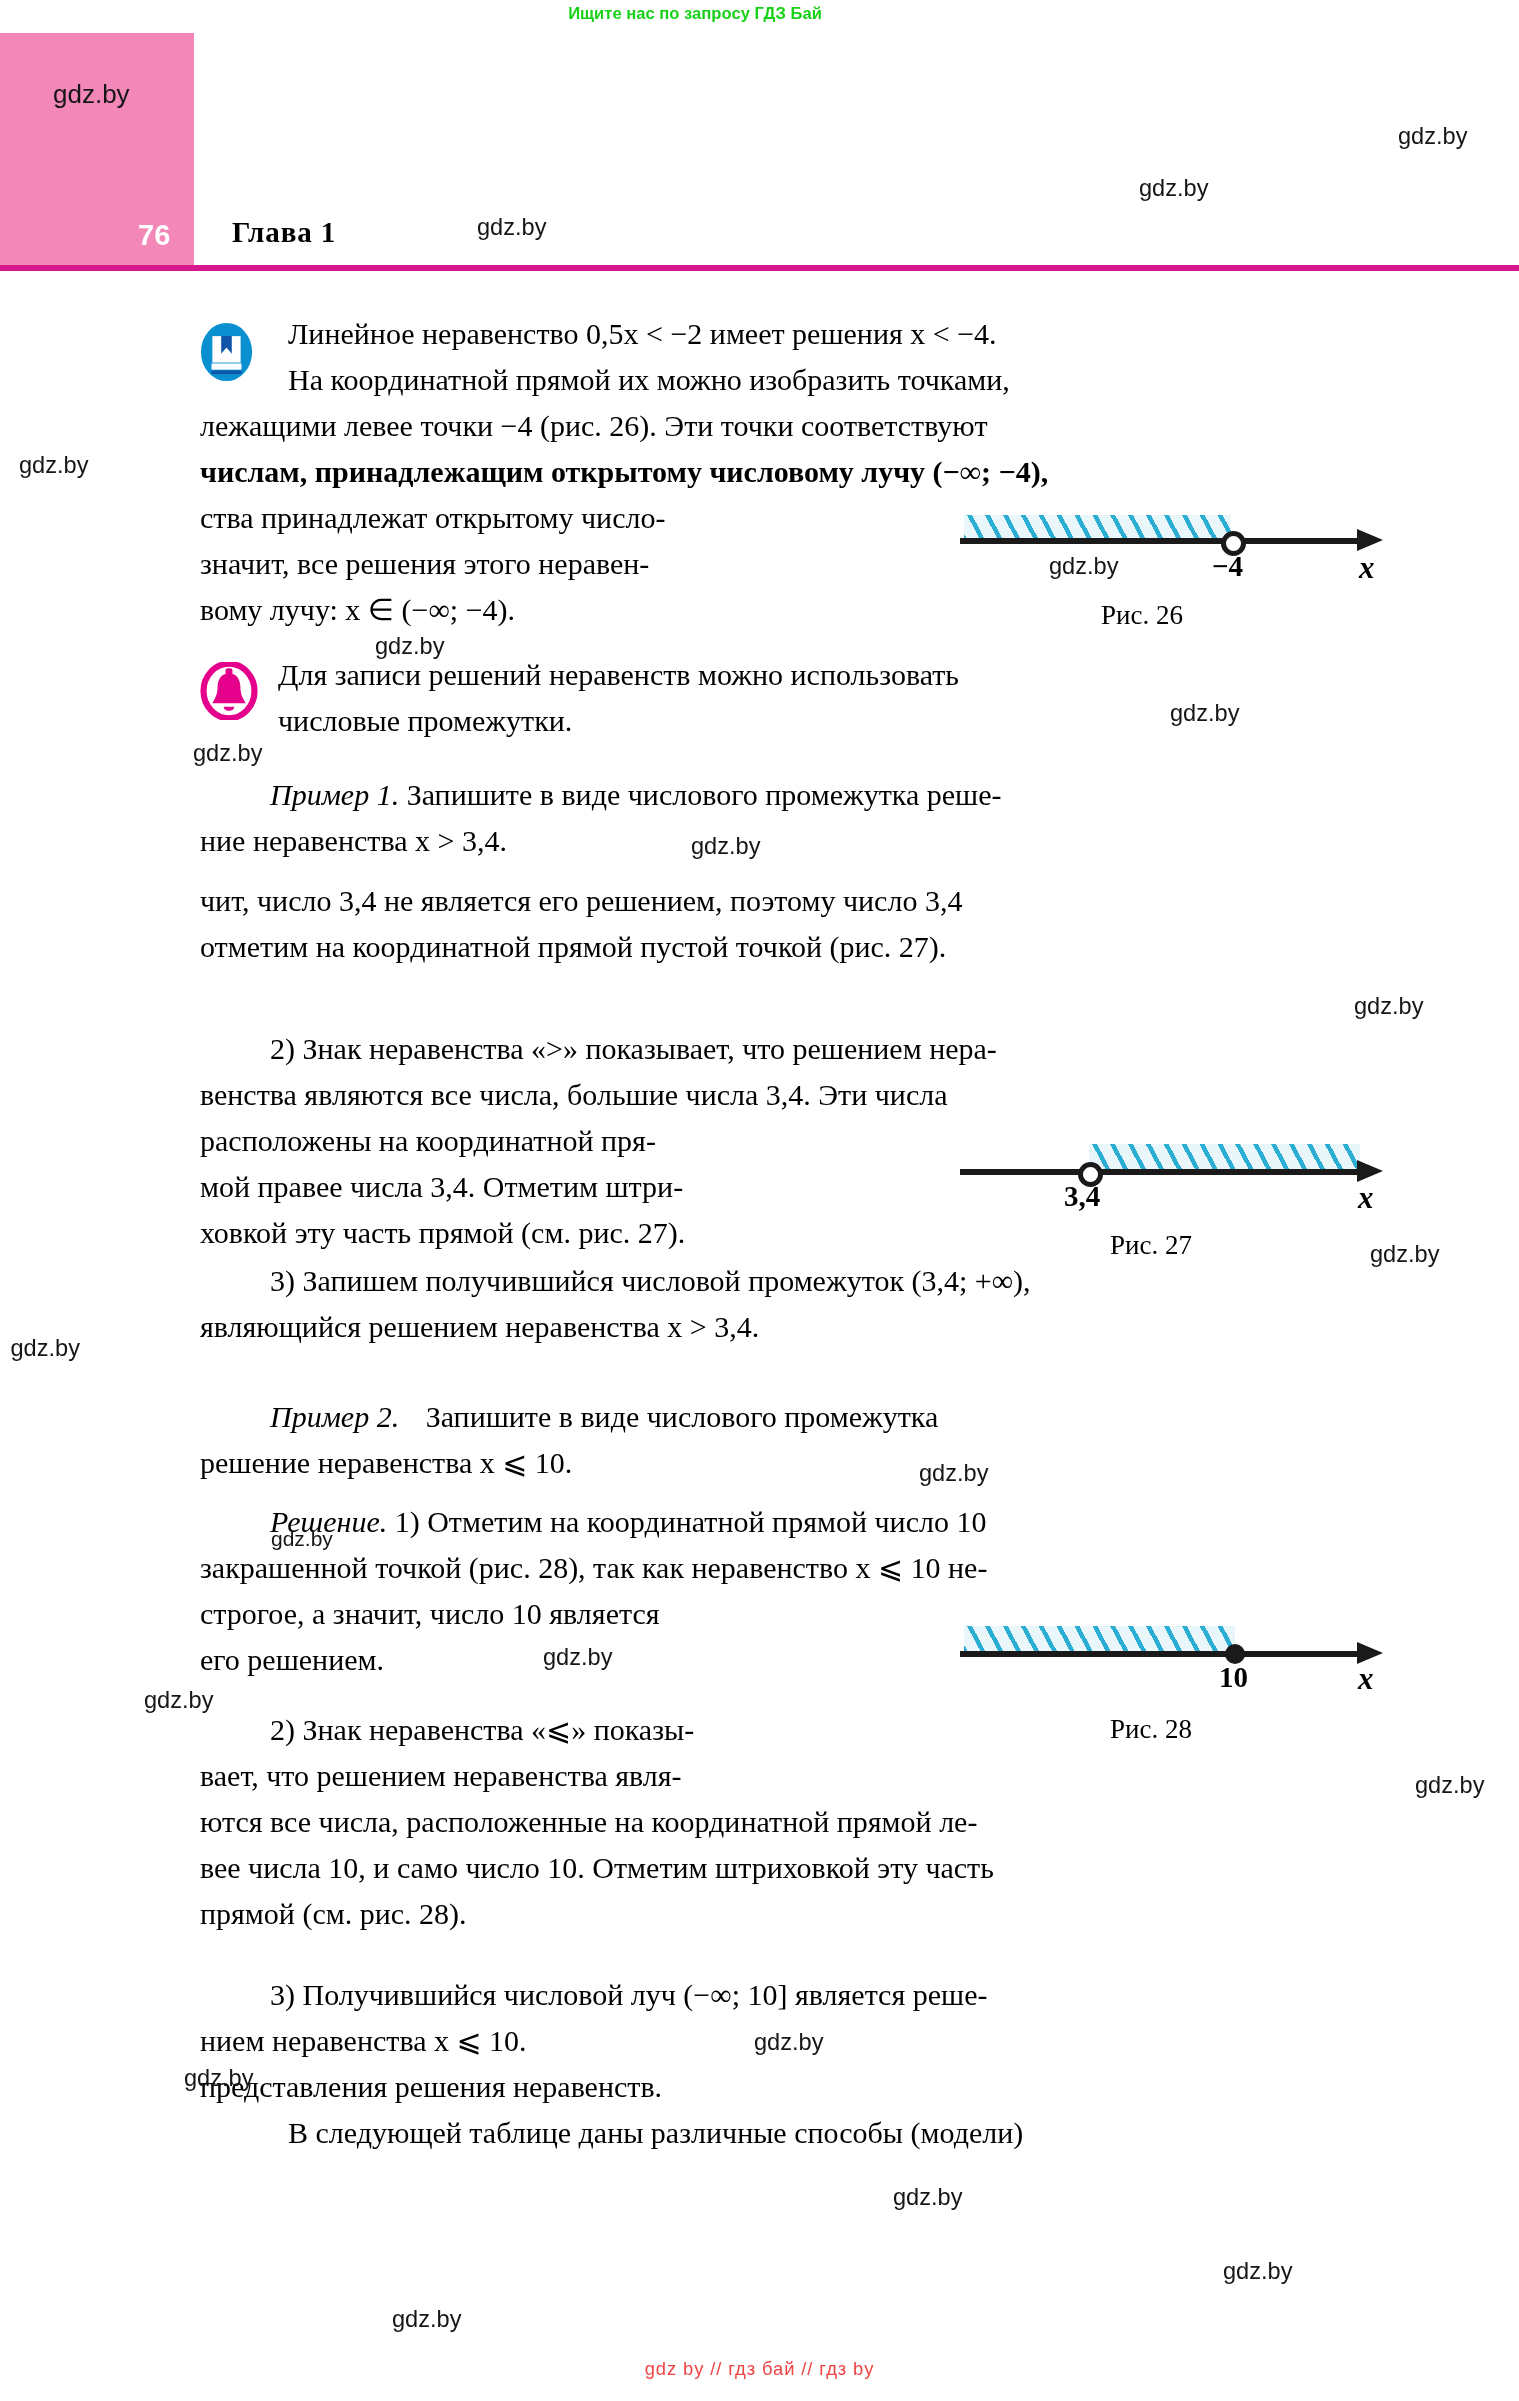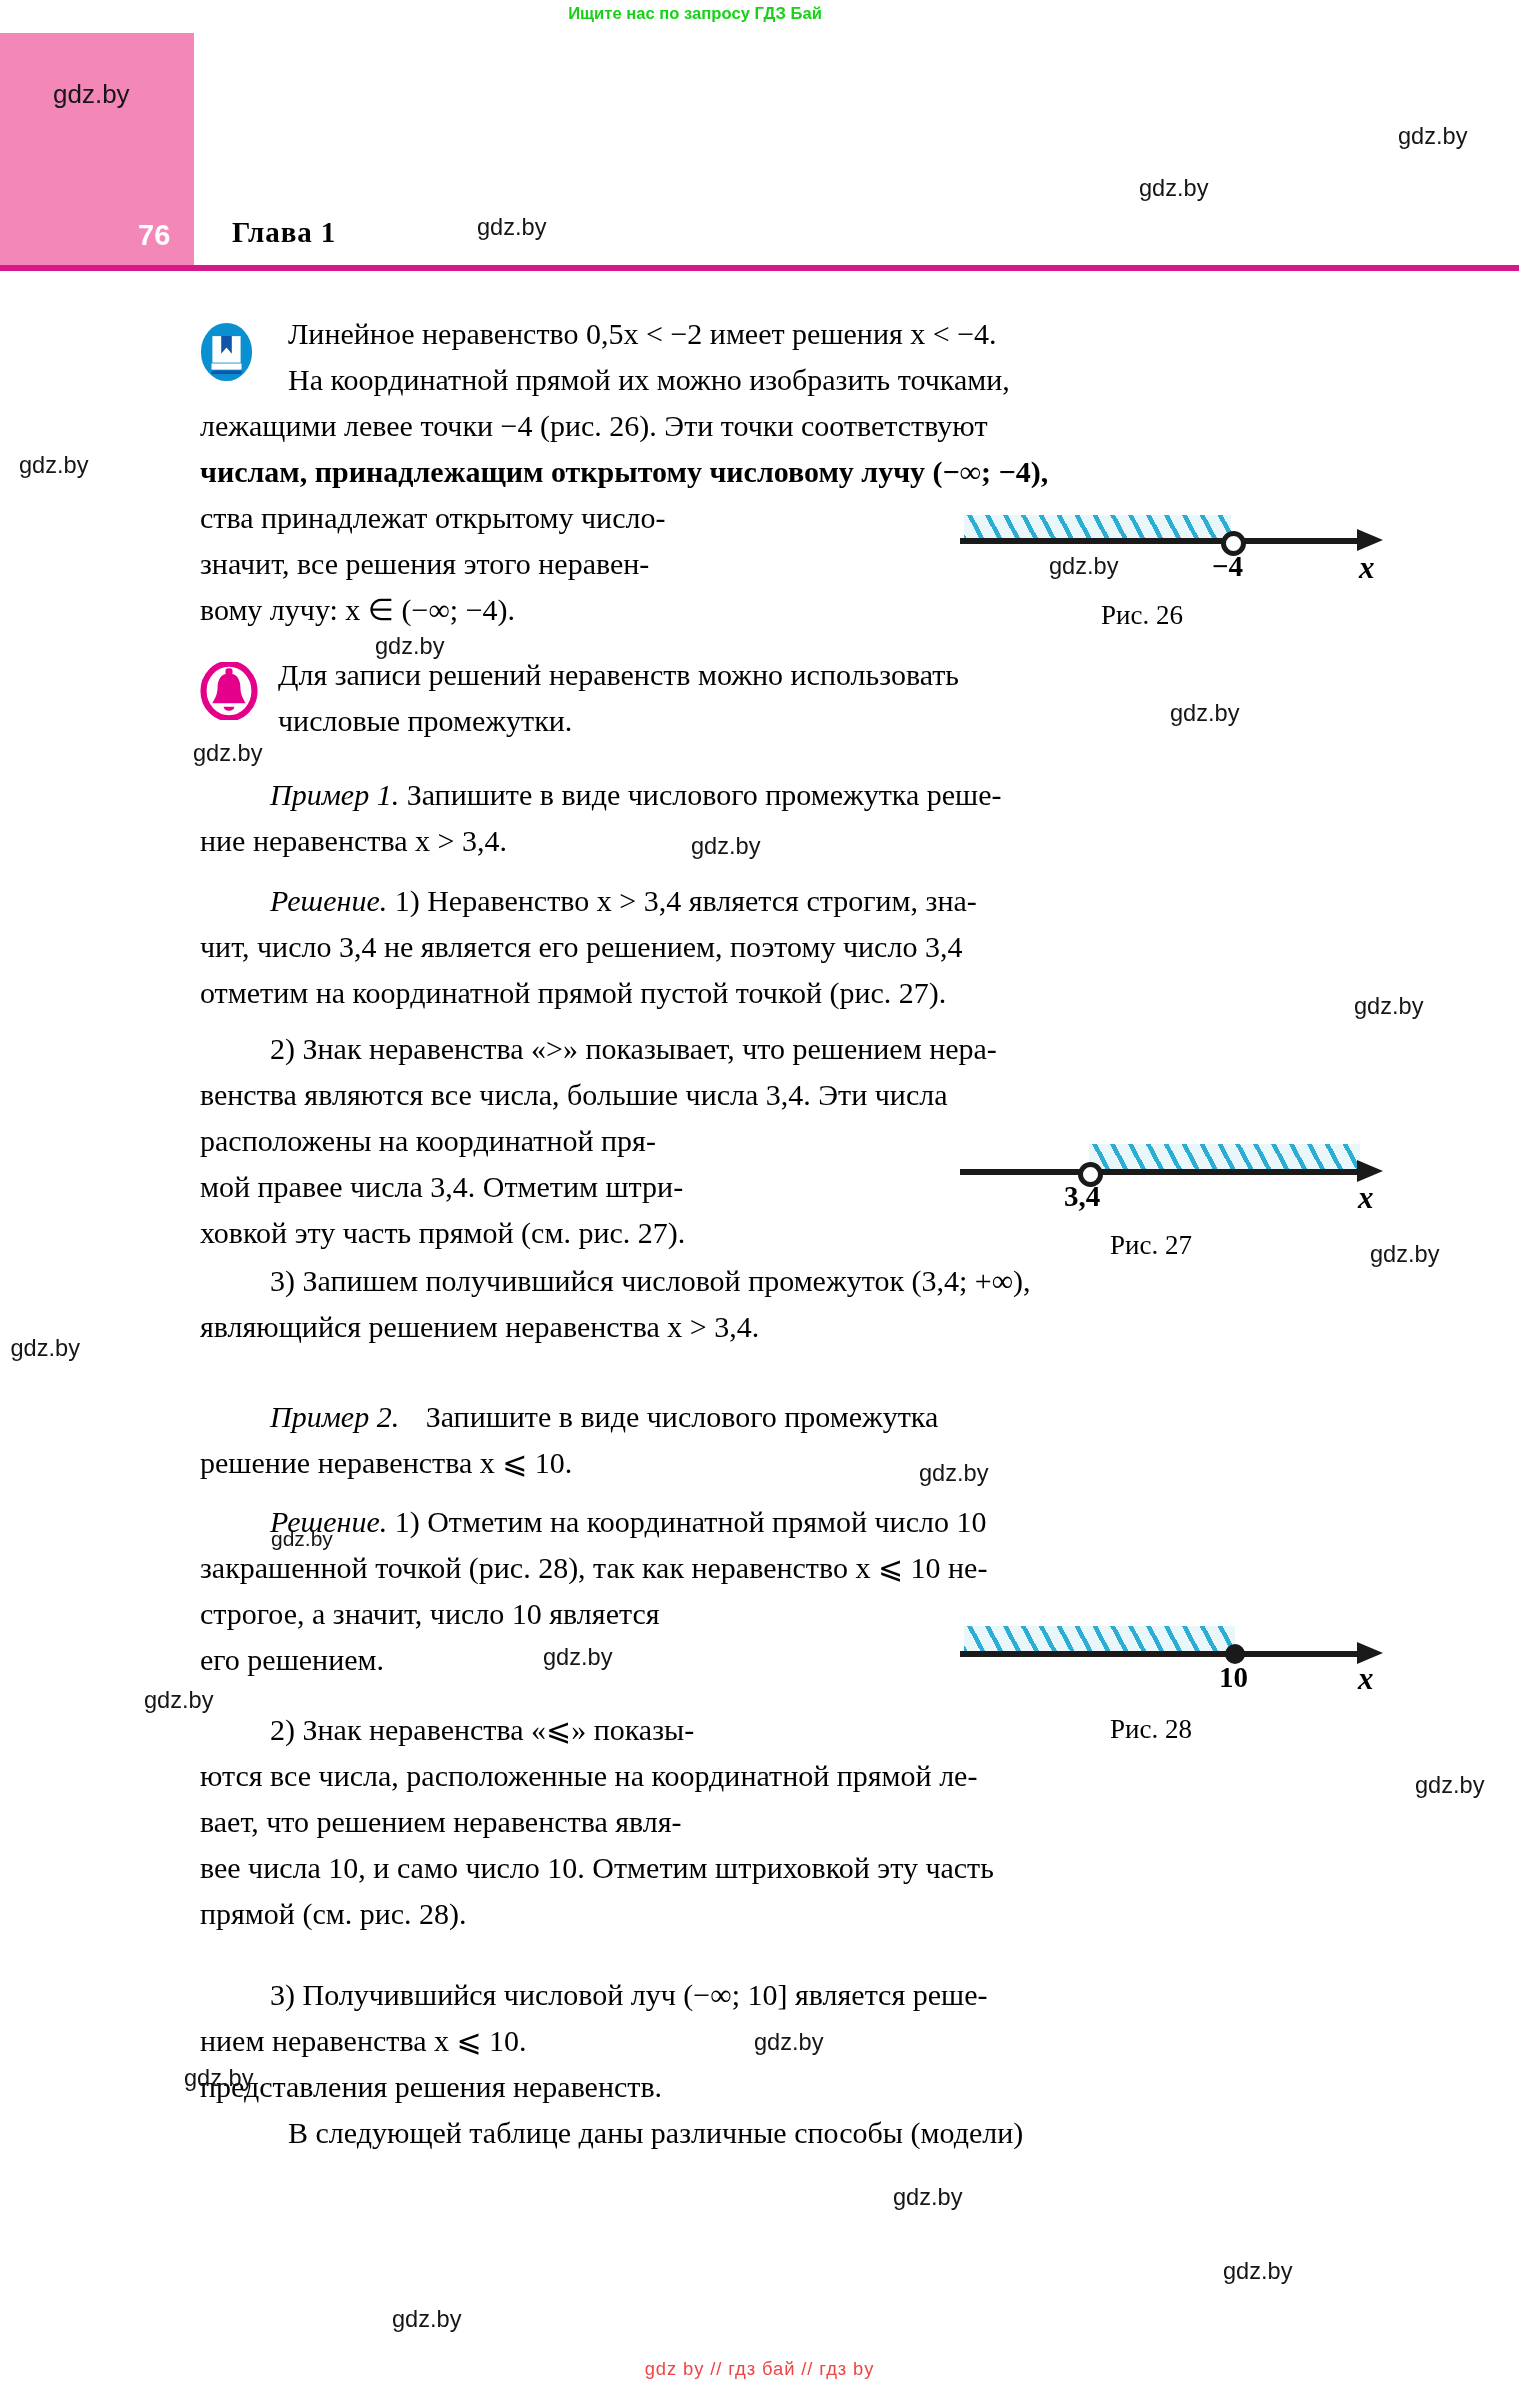--- a/index.html
+++ b/index.html
@@ -229,24 +229,20 @@
 
   <div class="body-text" style="left:200px; top:772px; width:1177px;">
     <div style="text-align:left;">
       <span class="it" style="margin-left:70px;">Пример 1.</span>
       <span>Запишите в виде числового промежутка реше-</span>
     </div>
     <div style="text-align:left;"><span>ние неравенства x &gt; 3,4.</span></div>
   </div>
 
   <div class="body-text" style="left:200px; top:878px; width:1177px;">
-    <div style="text-align:left;">
-      <span class="it" style="margin-left:70px;">Решение.</span>
-      <span>1) Неравенство x &gt; 3,4 является строгим, зна-</span>
-    </div>
     <div style="text-align:left;"><span>чит, число 3,4 не является его решением, поэтому число 3,4</span></div>
     <div style="text-align:left;"><span>отметим на координатной прямой пустой точкой (рис. 27).</span></div>
   </div>
 
   <div class="body-text" style="left:200px; top:1026px; width:1177px;">
     <div style="text-align:left; margin-left:70px;"><span>2) Знак неравенства «&gt;» показывает, что решением нера-</span></div>
     <div style="text-align:left;"><span>венства являются все числа, большие числа 3,4. Эти числа</span></div>
     <div style="text-align:left; width:700px;"><span>расположены на координатной пря-</span></div>
     <div style="text-align:left; width:700px;"><span>мой правее числа 3,4. Отметим штри-</span></div>
     <div style="text-align:left; width:700px;"><span>ховкой эту часть прямой (см. рис. 27).</span></div>
@@ -290,22 +286,22 @@
     <div class="axis" style="left:960px; top:1651px; width:403px;"></div>
     <div class="arrowhead" style="left:1357px; top:1642px;"></div>
     <div class="dot-filled" style="left:1225px; top:1644px;"></div>
     <div class="tick-label" style="left:1219px; top:1661px;">10</div>
     <div class="x-label" style="left:1358px; top:1661px;">x</div>
     <div class="fig-caption" style="left:1110px; top:1714px;">Рис. 28</div>
   </div>
 
   <div class="body-text" style="left:200px; top:1707px; width:1177px;">
     <div style="text-align:left; width:718px; margin-left:70px;"><span>2) Знак неравенства «⩽» показы-</span></div>
+    <div style="text-align:left; width:718px;"><span>вает, что решением неравенства явля-</span></div>
     <div style="text-align:left;"><span>ются все числа, расположенные на координатной прямой ле-</span></div>
-    <div style="text-align:left; width:718px;"><span>вает, что решением неравенства явля-</span></div>
     <div style="text-align:left;"><span>вее числа 10, и само число 10. Отметим штриховкой эту часть</span></div>
     <div style="text-align:left;"><span>прямой (см. рис. 28).</span></div>
   </div>
 
   <div class="body-text" style="left:200px; top:1972px; width:1177px;">
     <div style="text-align:left; margin-left:70px;"><span>3) Получившийся числовой луч (−∞; 10] является реше-</span></div>
     <div style="text-align:left;"><span>нием неравенства x ⩽ 10.</span></div>
   </div>
 
   <div class="body-text" style="left:200px; top:2064px; width:1177px;">

